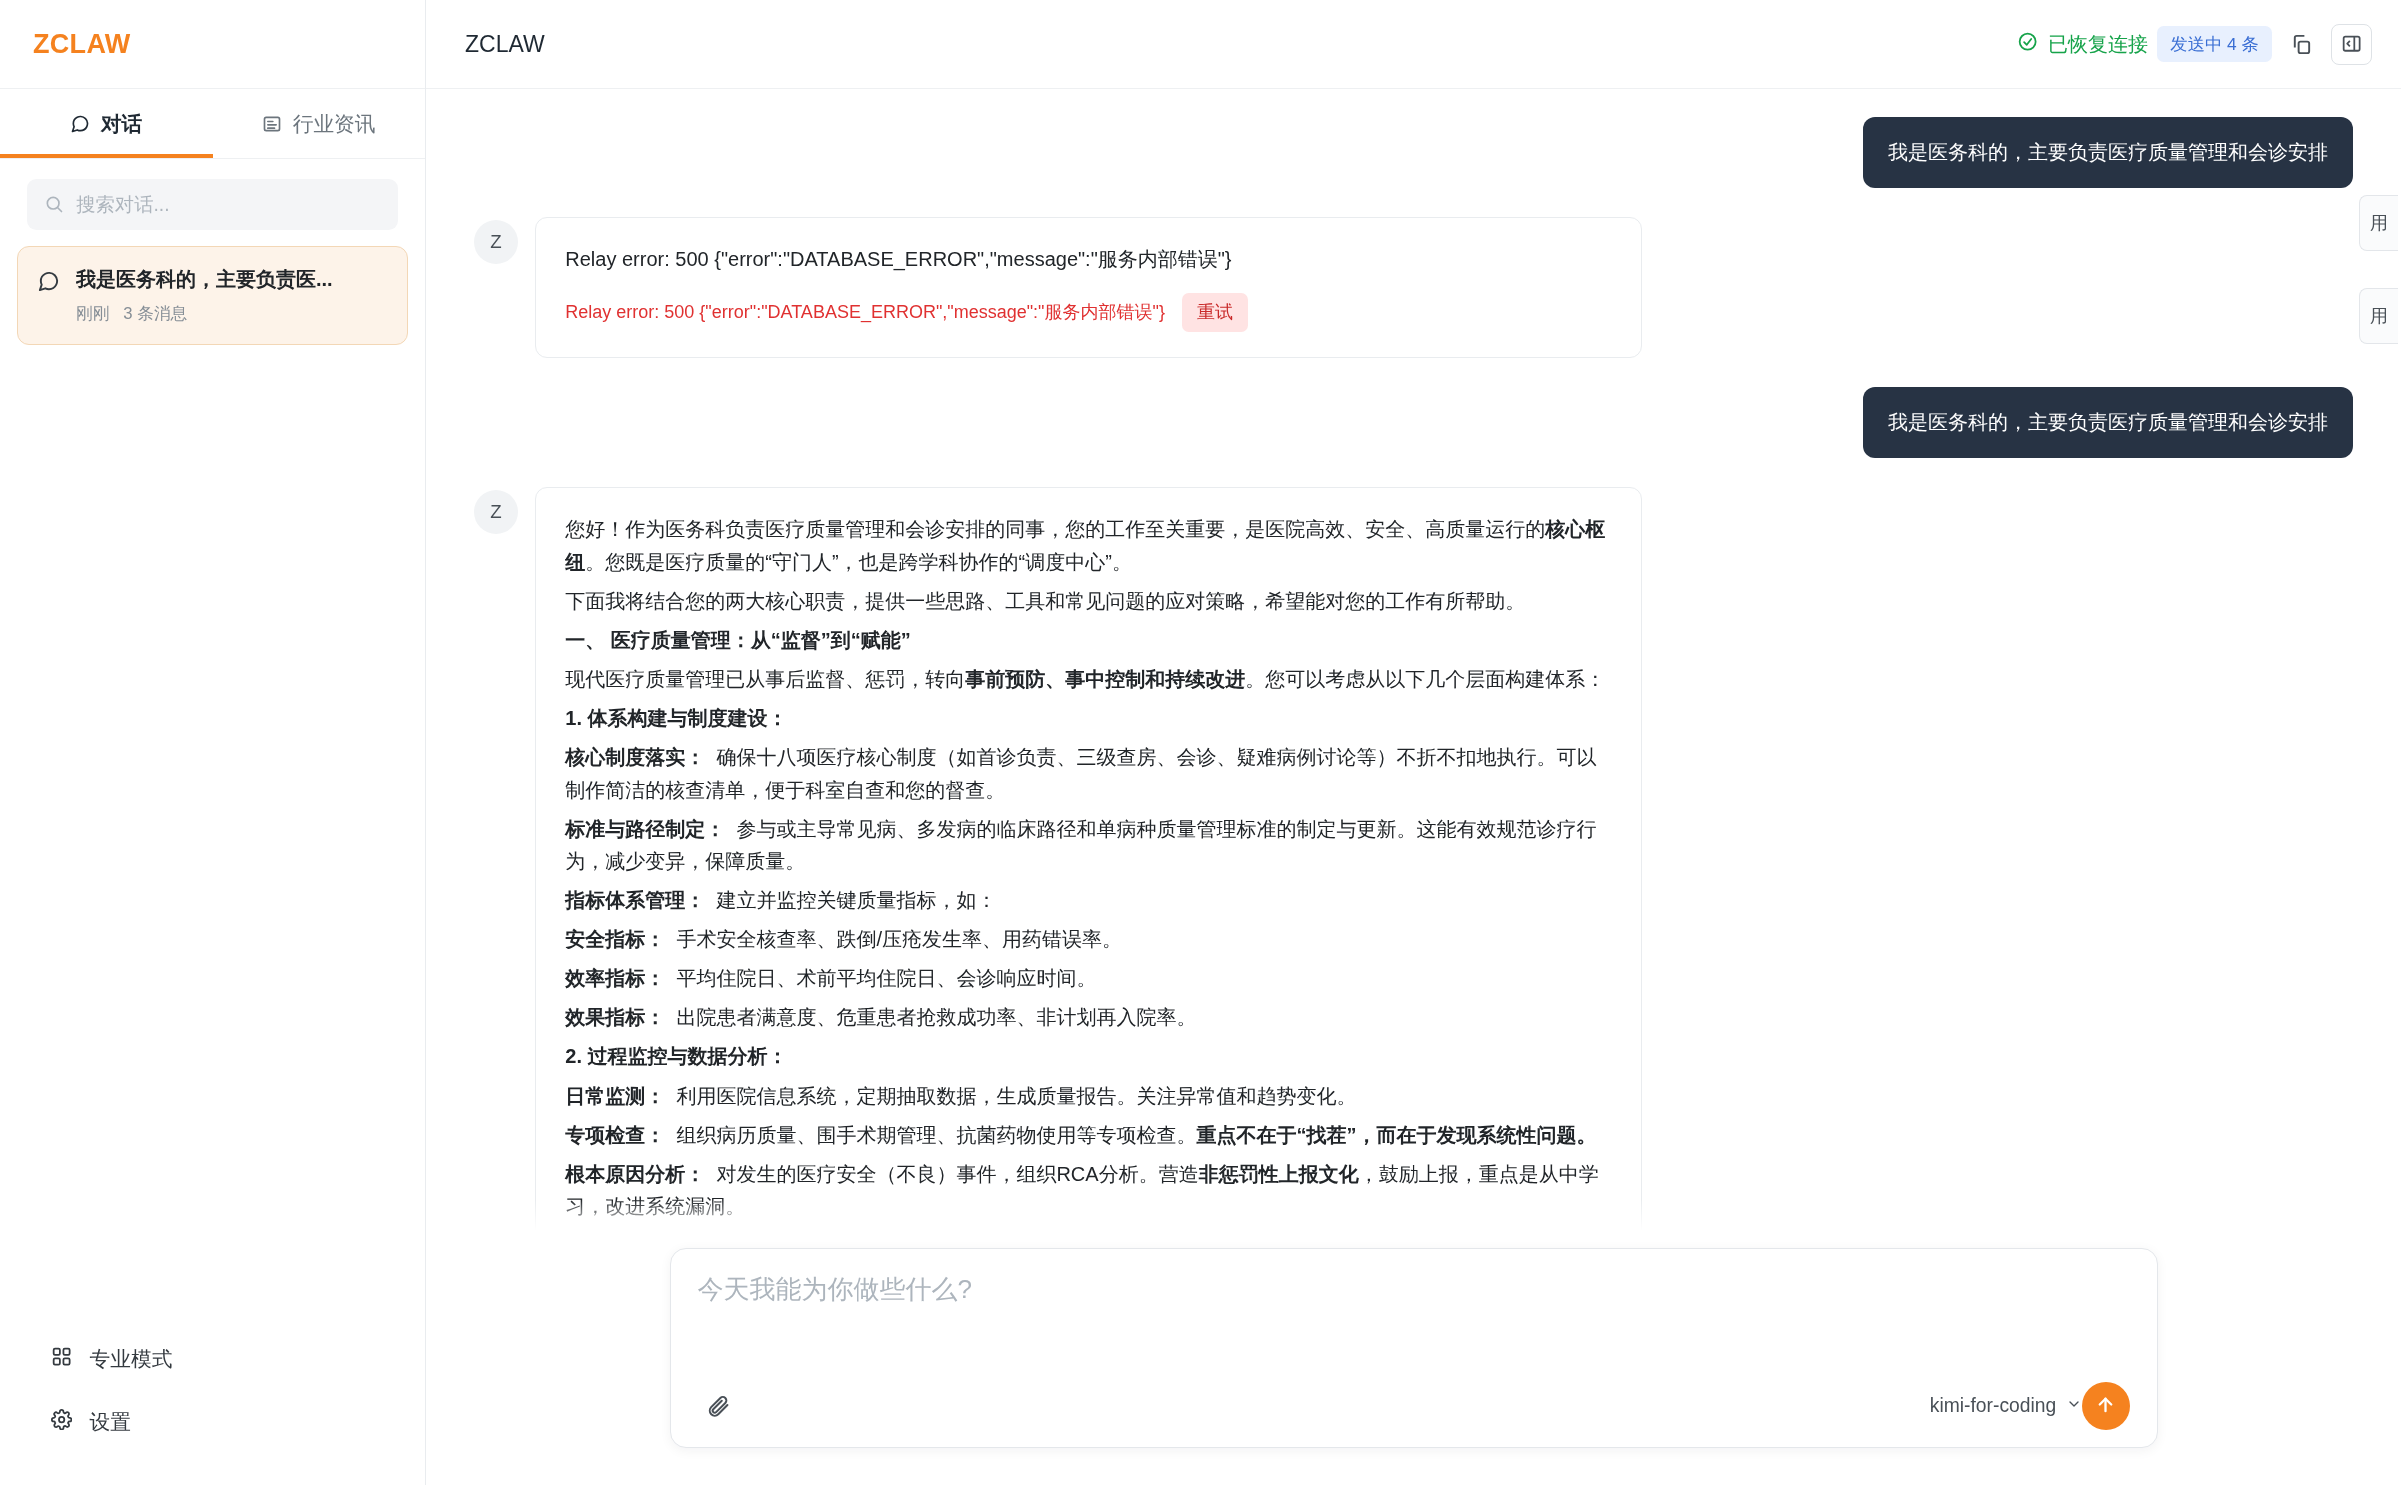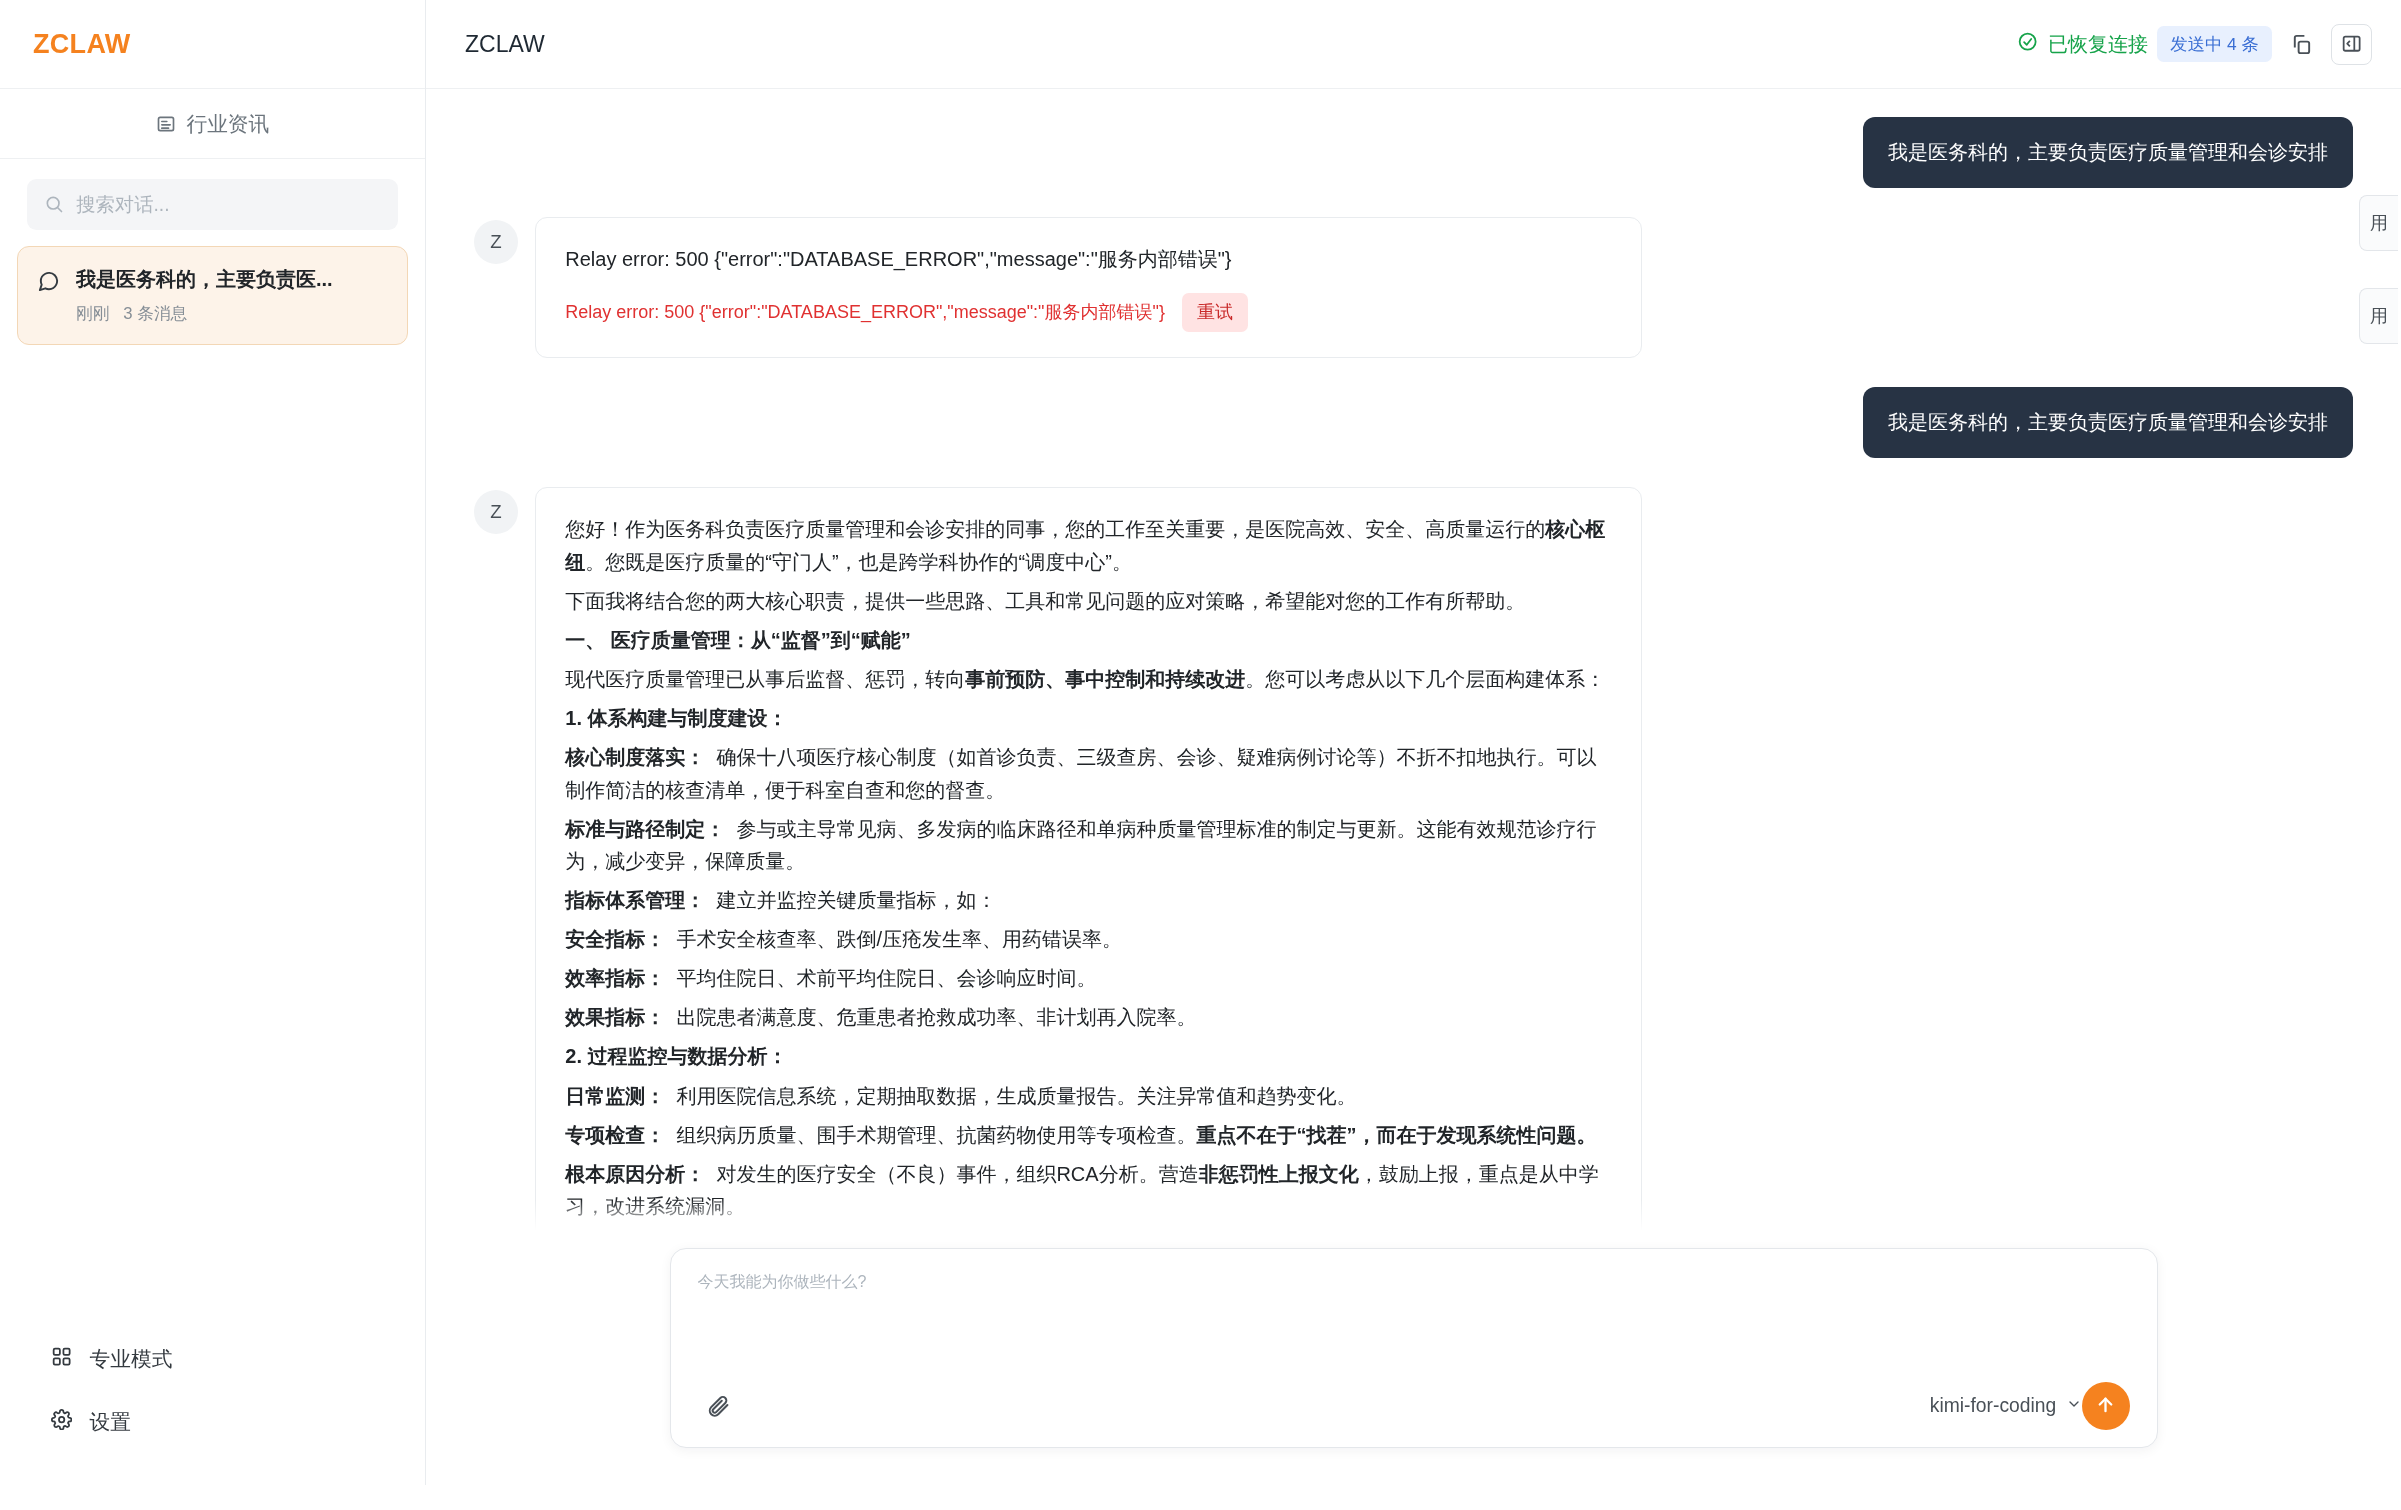--- a/index.html
+++ b/index.html
@@ -284,21 +284,21 @@
     box-shadow: 0 2.7px 12px rgba(15,23,42,0.05);
     padding: 23px 27px 17.3px 27px;
     display: flex;
     flex-direction: column;
     min-height: 200px;
   }
   .composer-input {
     border: none;
     outline: none;
     resize: none;
-    font-size: 16px;
+    font-size: 26px;
     color: #212529;
     font-family: "Liberation Sans", sans-serif;
     min-height: 80px;
     width: 100%;
     background: transparent;
   }
   .composer-input::placeholder { color: #adb5bd; }
   .composer-bottom {
     display: flex;
     align-items: center;
@@ -332,20 +332,28 @@
 
 <div class="app">
 
   <aside class="sidebar">
 
     <div class="sidebar-header">
       <div class="brand">ZCLAW</div>
     </div>
 
     <div class="tabs">
+      <div class="tab active">
+        <span>
+          <svg width="20" height="20" viewBox="0 0 24 24" fill="none" stroke="#1f2933" stroke-width="2" stroke-linecap="round" stroke-linejoin="round">
+            <path d="M21 11.5a8.38 8.38 0 0 1-.9 3.8 8.5 8.5 0 0 1-7.6 4.7 8.38 8.38 0 0 1-3.8-.9L3 21l1.9-5.7a8.38 8.38 0 0 1-.9-3.8 8.5 8.5 0 0 1 4.7-7.6 8.38 8.38 0 0 1 3.8-.9h.5a8.48 8.48 0 0 1 8 8v.5z"></path>
+          </svg>
+        </span>
+        <span>对话</span>
+      </div>
       <div class="tab">
         <span>
           <svg width="20" height="20" viewBox="0 0 24 24" fill="none" stroke="#6c757d" stroke-width="2" stroke-linecap="round" stroke-linejoin="round">
             <rect x="3" y="4" width="18" height="16" rx="2"></rect>
             <line x1="7" y1="9" x2="13" y2="9"></line>
             <line x1="7" y1="13" x2="17" y2="13"></line>
             <line x1="7" y1="17" x2="15" y2="17"></line>
           </svg>
         </span>
         <span>行业资讯</span>

